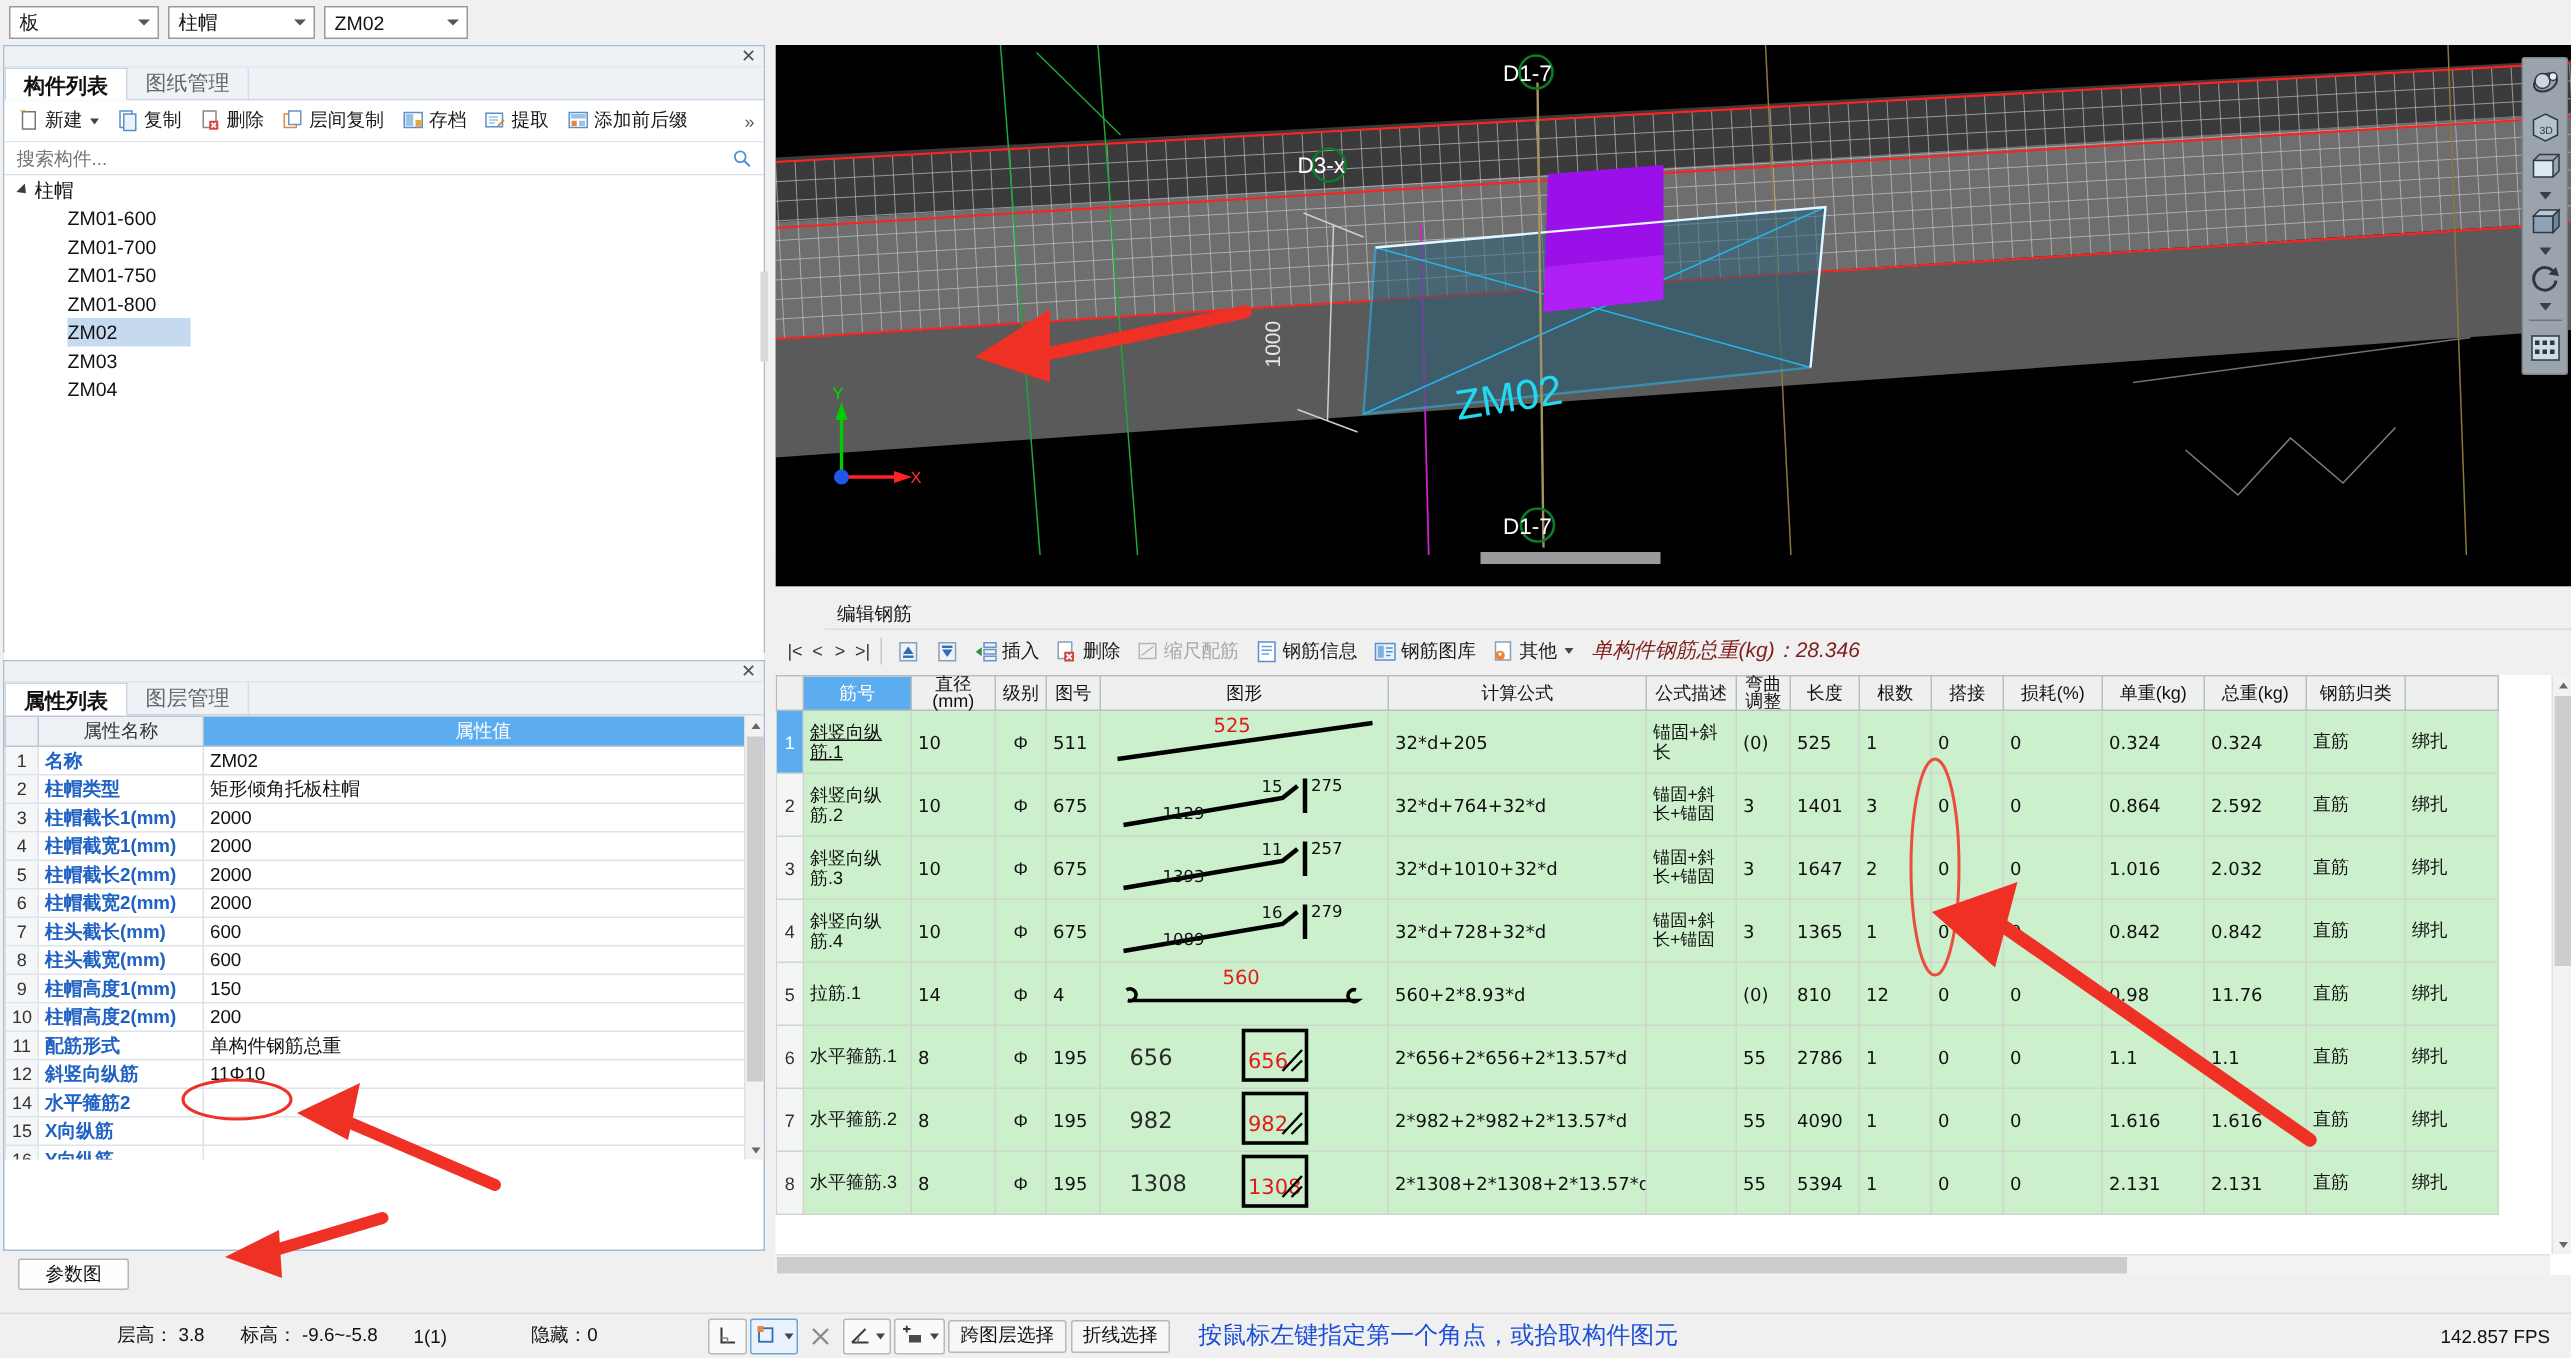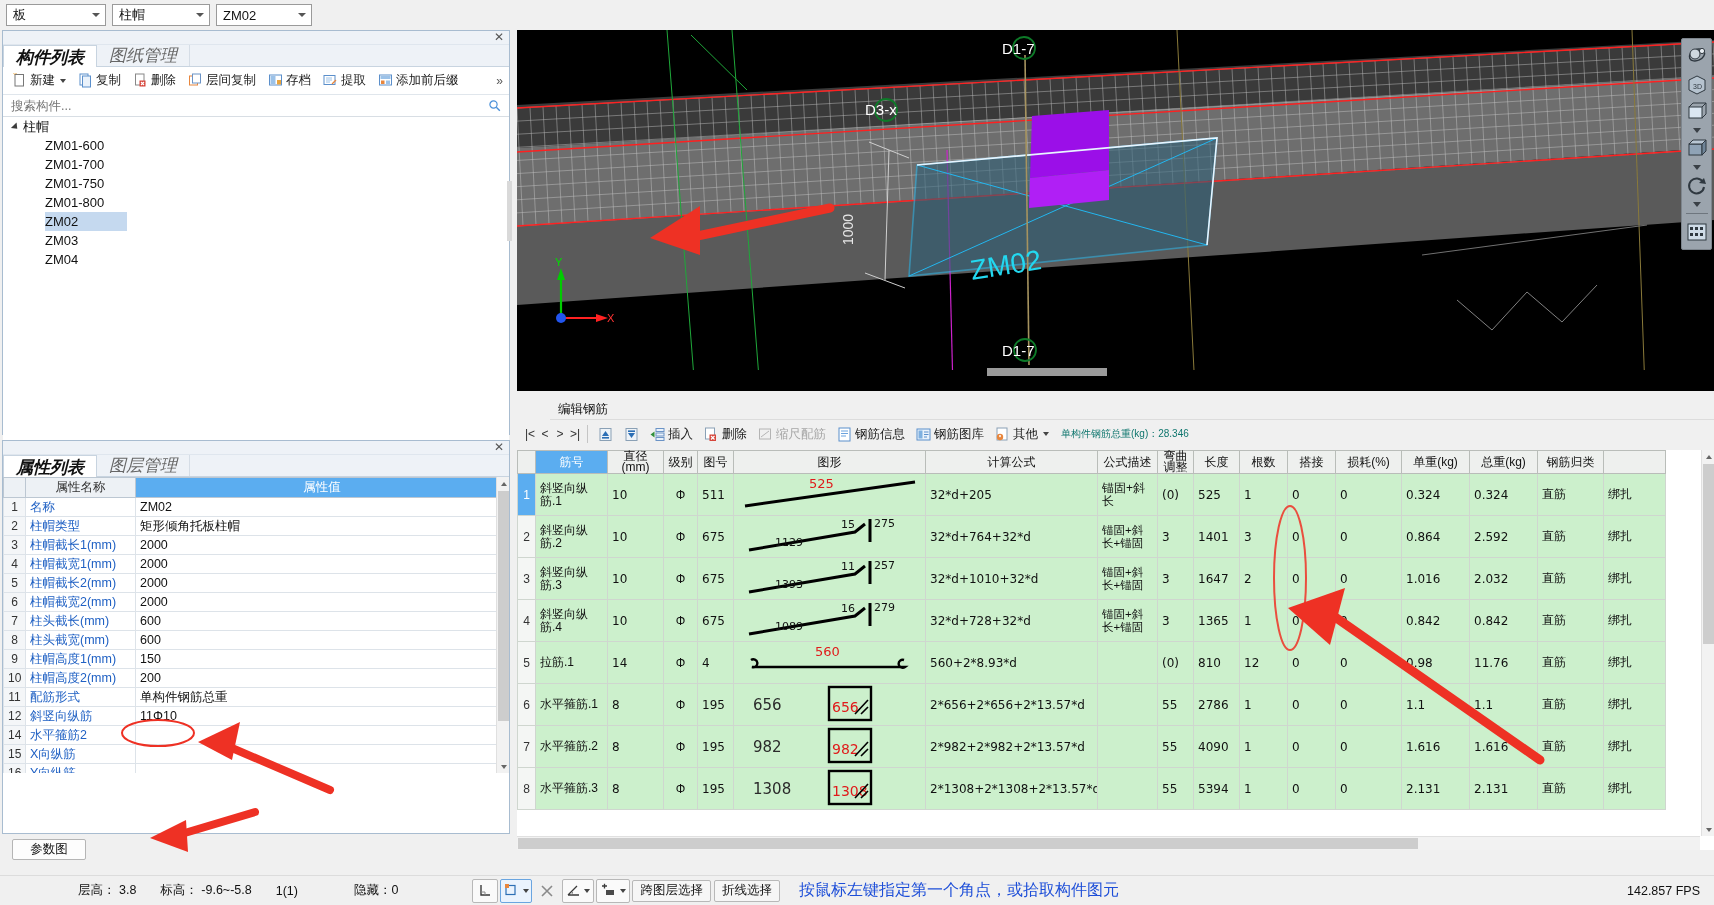--- a/index.html
+++ b/index.html
@@ -46,22 +46,22 @@
   }
   .panel-cap .x {
     position: absolute; right: 5px; top: 0px; font-size: 12px;
     color: #555; line-height: 13px; cursor: pointer;
   }
   .tabrow {
     display: flex; height: 22px; background: #eef2f7;
     border-bottom: 1px solid #c8d4e0; align-items: flex-end;
   }
   .tab {
-    height: 22px; line-height: 21px; padding: 1px 12px; font-size: 17px;
-    color: #333; border-right: 1px solid #d5dde6; cursor: default; font-style: italic;
+    height: 22px; line-height: 21px; padding: 1px 12px; font-size: 14px;
+    color: #333; border-right: 1px solid #d5dde6; cursor: default;
   }
   .tab.active {
     background: #fff; font-weight: bold; color: #111;
     border-top: 1px solid #c8d4e0; border-left: 1px solid #c8d4e0;
     border-right: 1px solid #c8d4e0; position: relative; top: 1px;
   }
   .tab.inactive { color: #666; }
 
   .toolbar {
     height: 28px; display: flex; align-items: center;
@@ -104,21 +104,21 @@
   .propgrid th {
     background: #5badf0; color: #fff; font-weight: normal; height: 20px;
     border: 1px solid #bcc7d2; text-align: center; font-size: 12.5px;
   }
   .propgrid th.idx { background: #edf1f5; width: 22px; }
   .propgrid th.pname { background: #edf1f5; color: #333; width: 110px; }
   .propgrid td { border: 1px solid #dde3e9; height: 19px; padding: 0 4px;
     white-space: nowrap; overflow: hidden; }
   .propgrid td.idx { width: 22px; text-align: center; color: #333;
     background: #f4f6f8; font-size: 12px; }
-  .propgrid td.pname { width: 110px; color: #2061c4; }
+  .propgrid td.pname { width: 110px; color: #2061c4; font-weight: bold; }
   .propgrid td.pval { color: #111; }
   .pgwrap { position: relative; overflow: hidden; }
 
   .scrollbar-v {
     position: absolute; right: 0; top: 0; width: 13px; bottom: 0;
     background: #f2f2f2; border-left: 1px solid #e0e0e0;
   }
   .sb-thumb { position: absolute; left: 1px; width: 11px; background: #cdcdcd; }
   .sb-arrow { position: absolute; left: 0; width: 13px; height: 13px;
     background: #f2f2f2; display: flex; align-items: center; justify-content: center; }
@@ -164,21 +164,21 @@
   }
   .rb-title {
     height: 22px; line-height: 22px; font-size: 12.5px; padding-left: 8px;
     background: #f0f0f0; color: #111; border-bottom: 1px solid #dcdcdc; margin-left: 33px;
   }
   .rb-toolbar {
     height: 28px; display: flex; align-items: center; gap: 1px;
     background: #f0f0f0; padding-left: 6px;
   }
   .navbtn { width: 14px; text-align: center; font-size: 12px; color: #333; cursor: default; }
-  .rb-total { font-size: 10px; color: #0f766e; margin-left: 6px; white-space: nowrap; }
+  .rb-total { font-size: 14px; color: #7f1d1d; margin-left: 6px; white-space: nowrap; font-style: italic; }
   .vsep { width: 1px; height: 18px; background: #c5c5c5; margin: 0 4px; }
   .tbtn.disabled { color: #a5a5a5; }
 
   
   #rbgridwrap { position: absolute; left: 0; top: 52px; width: 1197px; height: 400px;
      overflow: hidden; background: #fff; }
   .rbgrid { border-collapse: collapse; font-size: 12px; table-layout: fixed; width: 1067px; }
   .rbgrid th {
     background: #eef0ee; border: 1px solid #b9bdb9; font-weight: normal;
     font-size: 12px; height: 22px; color: #111; padding: 0 2px; line-height: 11px;
@@ -835,21 +835,21 @@
             <th>损耗(%)</th>
             <th>单重(kg)</th>
             <th>总重(kg)</th>
             <th>钢筋归类</th>
             <th></th>
           </tr>
         </thead>
         <tbody id="rebar-body">
             <tr class="selrow">
               <td class="rowno">1</td>
-              <td class="cjk" style="white-space:normal;line-height:13px;">斜竖向纵筋.1</td>
+              <td class="cjk" style="white-space:normal;line-height:13px;text-decoration:underline;">斜竖向纵筋.1</td>
               <td>10</td>
               <td class="cjk" style="text-align:center;">Φ</td>
               <td>511</td>
               <td class="shape"><svg width="186" height="38" viewBox="0 0 186 38">
                   <path d="M8,32 L178,8" stroke="#000" stroke-width="3" fill="none"></path>
                   <text x="72" y="14" fill="#e01b1b" font-size="13" font-family="DejaVu Sans">525</text>
                 </svg></td>
               <td>32*d+205</td>
               <td class="cjk" style="white-space:normal;line-height:13px;font-size:12px;">锚固+斜长</td>
               <td>(0)</td>

